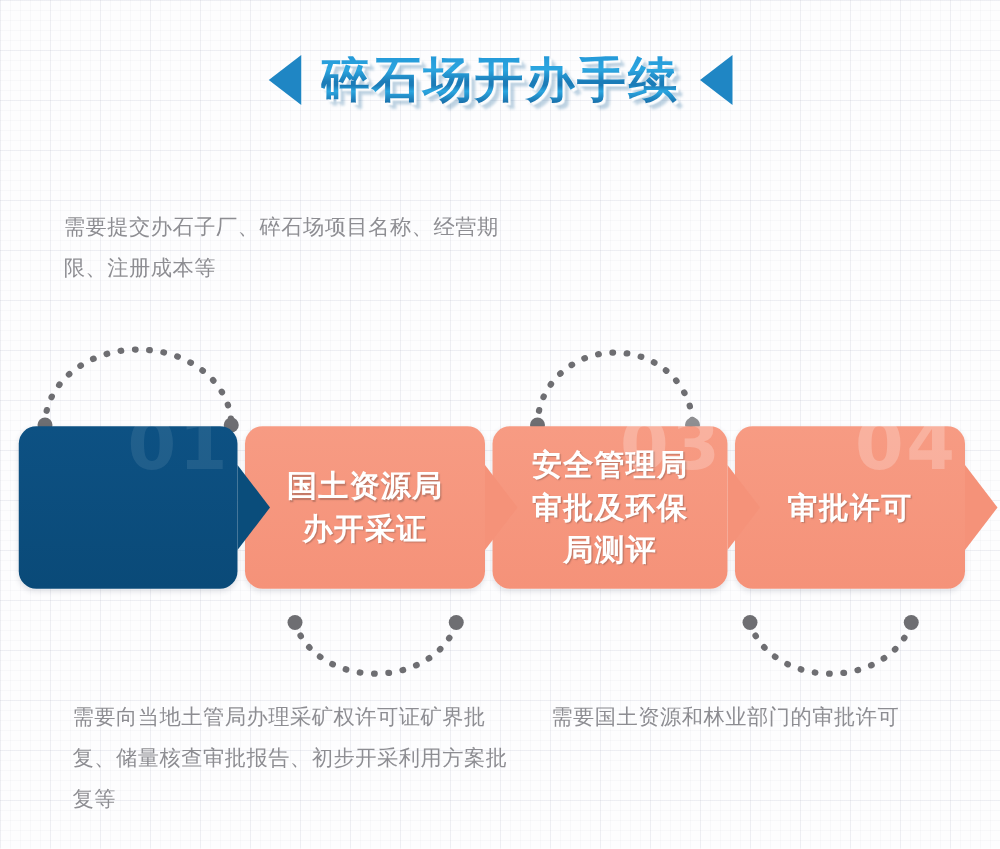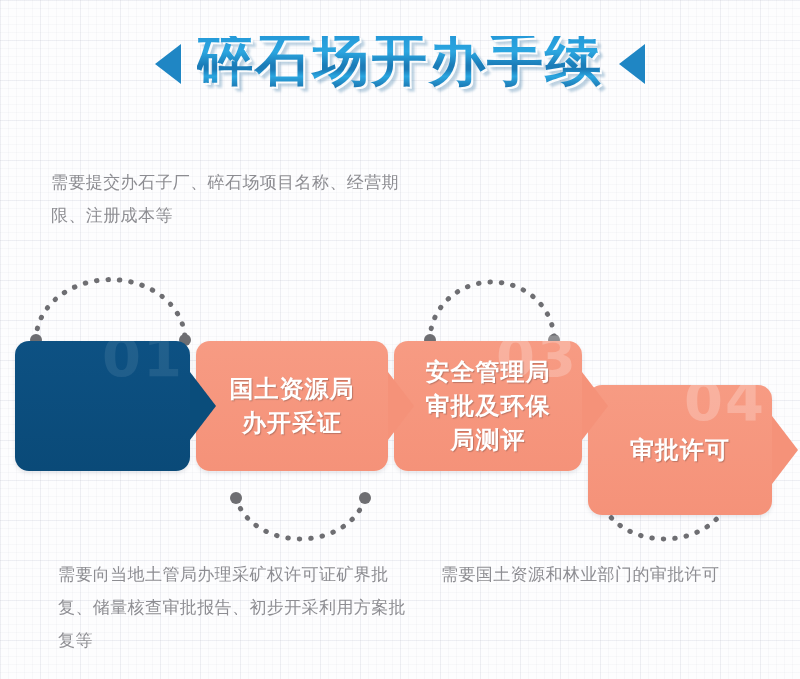--- a/index.html
+++ b/index.html
@@ -45,22 +45,22 @@
     height: 0;
     border-top: 20px solid transparent;
     border-bottom: 20px solid transparent;
     border-right: 26px solid #1f86c4;
     filter: drop-shadow(1px 1px 0 rgba(255,255,255,0.7));
   }
   .title-arrow.left { margin-right: 16px; }
   .title-arrow.right { margin-left: 16px; }
 
   #title-text {
-    font-family: Liberation Mono, monospace;
-    font-size: 56px;
+    font-family: Liberation Sans, sans-serif;
+    font-size: 39px;
     font-weight: bold;
     letter-spacing: 2px;
     line-height: 1;
     background: linear-gradient(to bottom,
         #2499d8 0%,
         #2ba6e0 28%,
         #1b7cb8 52%,
         #1b7cb8 60%,
         #2ba6e0 72%,
         #1565a0 100%);
@@ -148,21 +148,21 @@
   #step-1 .wm  { right: 6px;  color: rgba(255,255,255,0.085); }
 
   #step-2 { left: 196px; width: 192px; background: linear-gradient(to bottom,#f79b83,#f59279); z-index: 30; }
   #step-2 .tip { border-left: 26px solid #f59279; }
   #step-2 .wm  { right: 2px;  color: rgba(255,255,255,0.23); }
 
   #step-3 { left: 394px; width: 188px; background: linear-gradient(to bottom,#f79b83,#f59279); z-index: 20; }
   #step-3 .tip { border-left: 26px solid #f59279; }
   #step-3 .wm  { right: 4px;  color: rgba(255,255,255,0.23); }
 
-  #step-4 { left: 588px; width: 184px; background: linear-gradient(to bottom,#f79b83,#f59279); z-index: 10; margin-top: 44px; }
+  #step-4 { left: 588px; width: 184px; background: linear-gradient(to bottom,#f79b83,#f59279); z-index: 10; }
   #step-4 .tip { border-left: 26px solid #f59279; }
   #step-4 .wm  { right: 6px;  color: rgba(255,255,255,0.23); }
 
   
   .arc {
     position: absolute;
   }
   #arc-1 { left: 28px;  top: 268px; }
   #arc-2 { left: 422px; top: 268px; }
   #arc-3 { left: 228px; top: 490px; }

